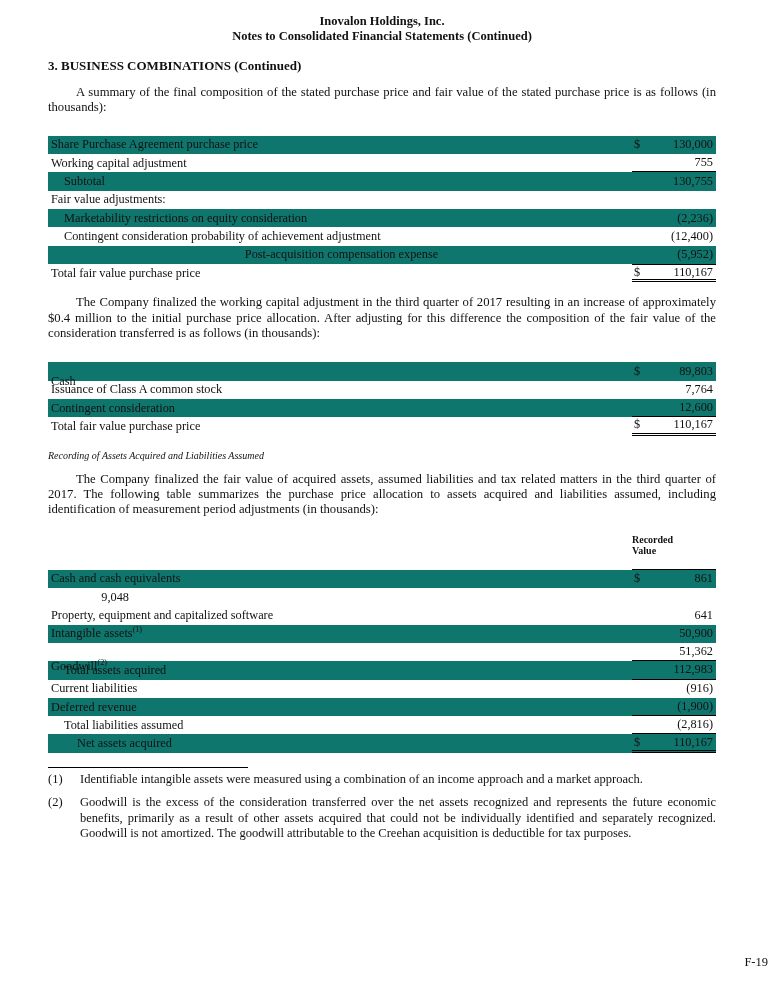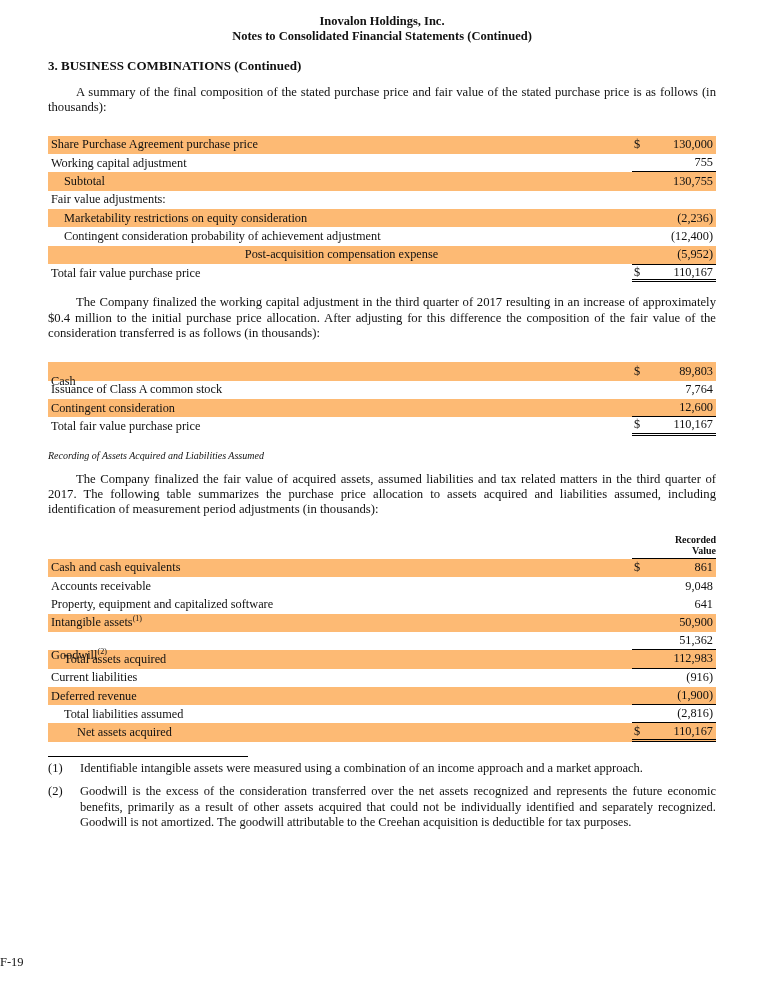--- a/index.html
+++ b/index.html
@@ -18,56 +18,56 @@
   .section-heading { font-weight: bold; font-size: 13px; margin-top: 14px; }
 
   .para {
     font-size: 12.7px; line-height: 15.4px;
     text-align: justify; text-indent: 28px;
     margin-top: 11px;
   }
 
   .fin-table { margin-top: 20px; font-size: 12.3px; }
   .trow { display: flex; align-items: center; height: 18.3px; }
-  .trow.shaded { background: #fdba74; }
+  .trow.shaded { background: #0f766e; }
   .tlabel { flex: 1 1 auto; white-space: nowrap; overflow: hidden; }
   .tlabel sup { font-size: 8px; vertical-align: super; line-height: 0; }
   .tamount { display: flex; width: 84px; flex: 0 0 84px; height: 100%; align-items: center; }
   .tdollar { width: 16px; flex: 0 0 16px; text-align: left; padding-left: 2px; }
   .tvalue { flex: 1 1 auto; text-align: right; padding-right: 3px; }
   .tamount.bb  { border-bottom: 1px solid #000; }
   .tamount.bt  { border-top: 1px solid #000; }
   .tamount.bbd { border-bottom: 3px double #000; }
 
   .thead-row { display: flex; align-items: flex-end; }
   .thead-spacer { flex: 1 1 auto; }
   .thead-amount {
     width: 84px; flex: 0 0 84px;
     border-bottom: 1px solid #000;
-    text-align: right; font-weight: bold;
+    text-align: left; font-weight: bold;
     font-size: 10px; line-height: 11px;
-    padding-bottom: 2px;
+    padding-bottom: 13px;
   }
   .thead-amount .thead-text { display: inline-block; width: 56px; }
 
   .italic-heading { font-style: italic; font-size: 10px; margin-top: 14px; }
 
   .footnote-rule {
     margin-top: 14px;
     width: 200px;
     border-top: 1px solid #000;
   }
   .footnote { display: flex; font-size: 12.5px; line-height: 15.5px; margin-top: 4px; }
   .footnote + .footnote { margin-top: 8px; }
   .fn-marker { width: 32px; flex: 0 0 32px; }
   .fn-text { flex: 1 1 auto; text-align: justify; }
 
   .page-footer {
     position: absolute; left: 0; right: 0; bottom: 30px;
-    text-align: left; font-size: 12.5px;
+    text-align: right; font-size: 12.5px;
   }
 </style>
 </head>
 <body>
 
 <div class="content">
 
   <div class="page-header">
     <div>Inovalon Holdings, Inc.</div>
     <div>Notes to Consolidated Financial Statements (Continued)</div>
@@ -191,21 +191,20 @@
 
   <div class="trow shaded">
     <span class="tlabel" style="padding-left: 3px;"><span class="lbl">Cash and cash equivalents</span><sup class="sup"></sup></span>
     <span class="tamount">
       <span class="tdollar">$</span>
       <span class="tvalue">861</span>
     </span>
   </div>
 
   <div class="trow">
-    <span class="tlabel" style="padding-left: 3px;"><span class="lbl">Accounts receivable</span><sup class="sup"></sup></span>
     <span class="tamount">
       <span class="tdollar"></span>
       <span class="tvalue">9,048</span>
     </span>
   </div>
 
 
   <div class="trow">
     <span class="tlabel" style="padding-left: 3px;"><span class="lbl">Property, equipment and capitalized software</span><sup class="sup"></sup></span>
     <span class="tamount">

